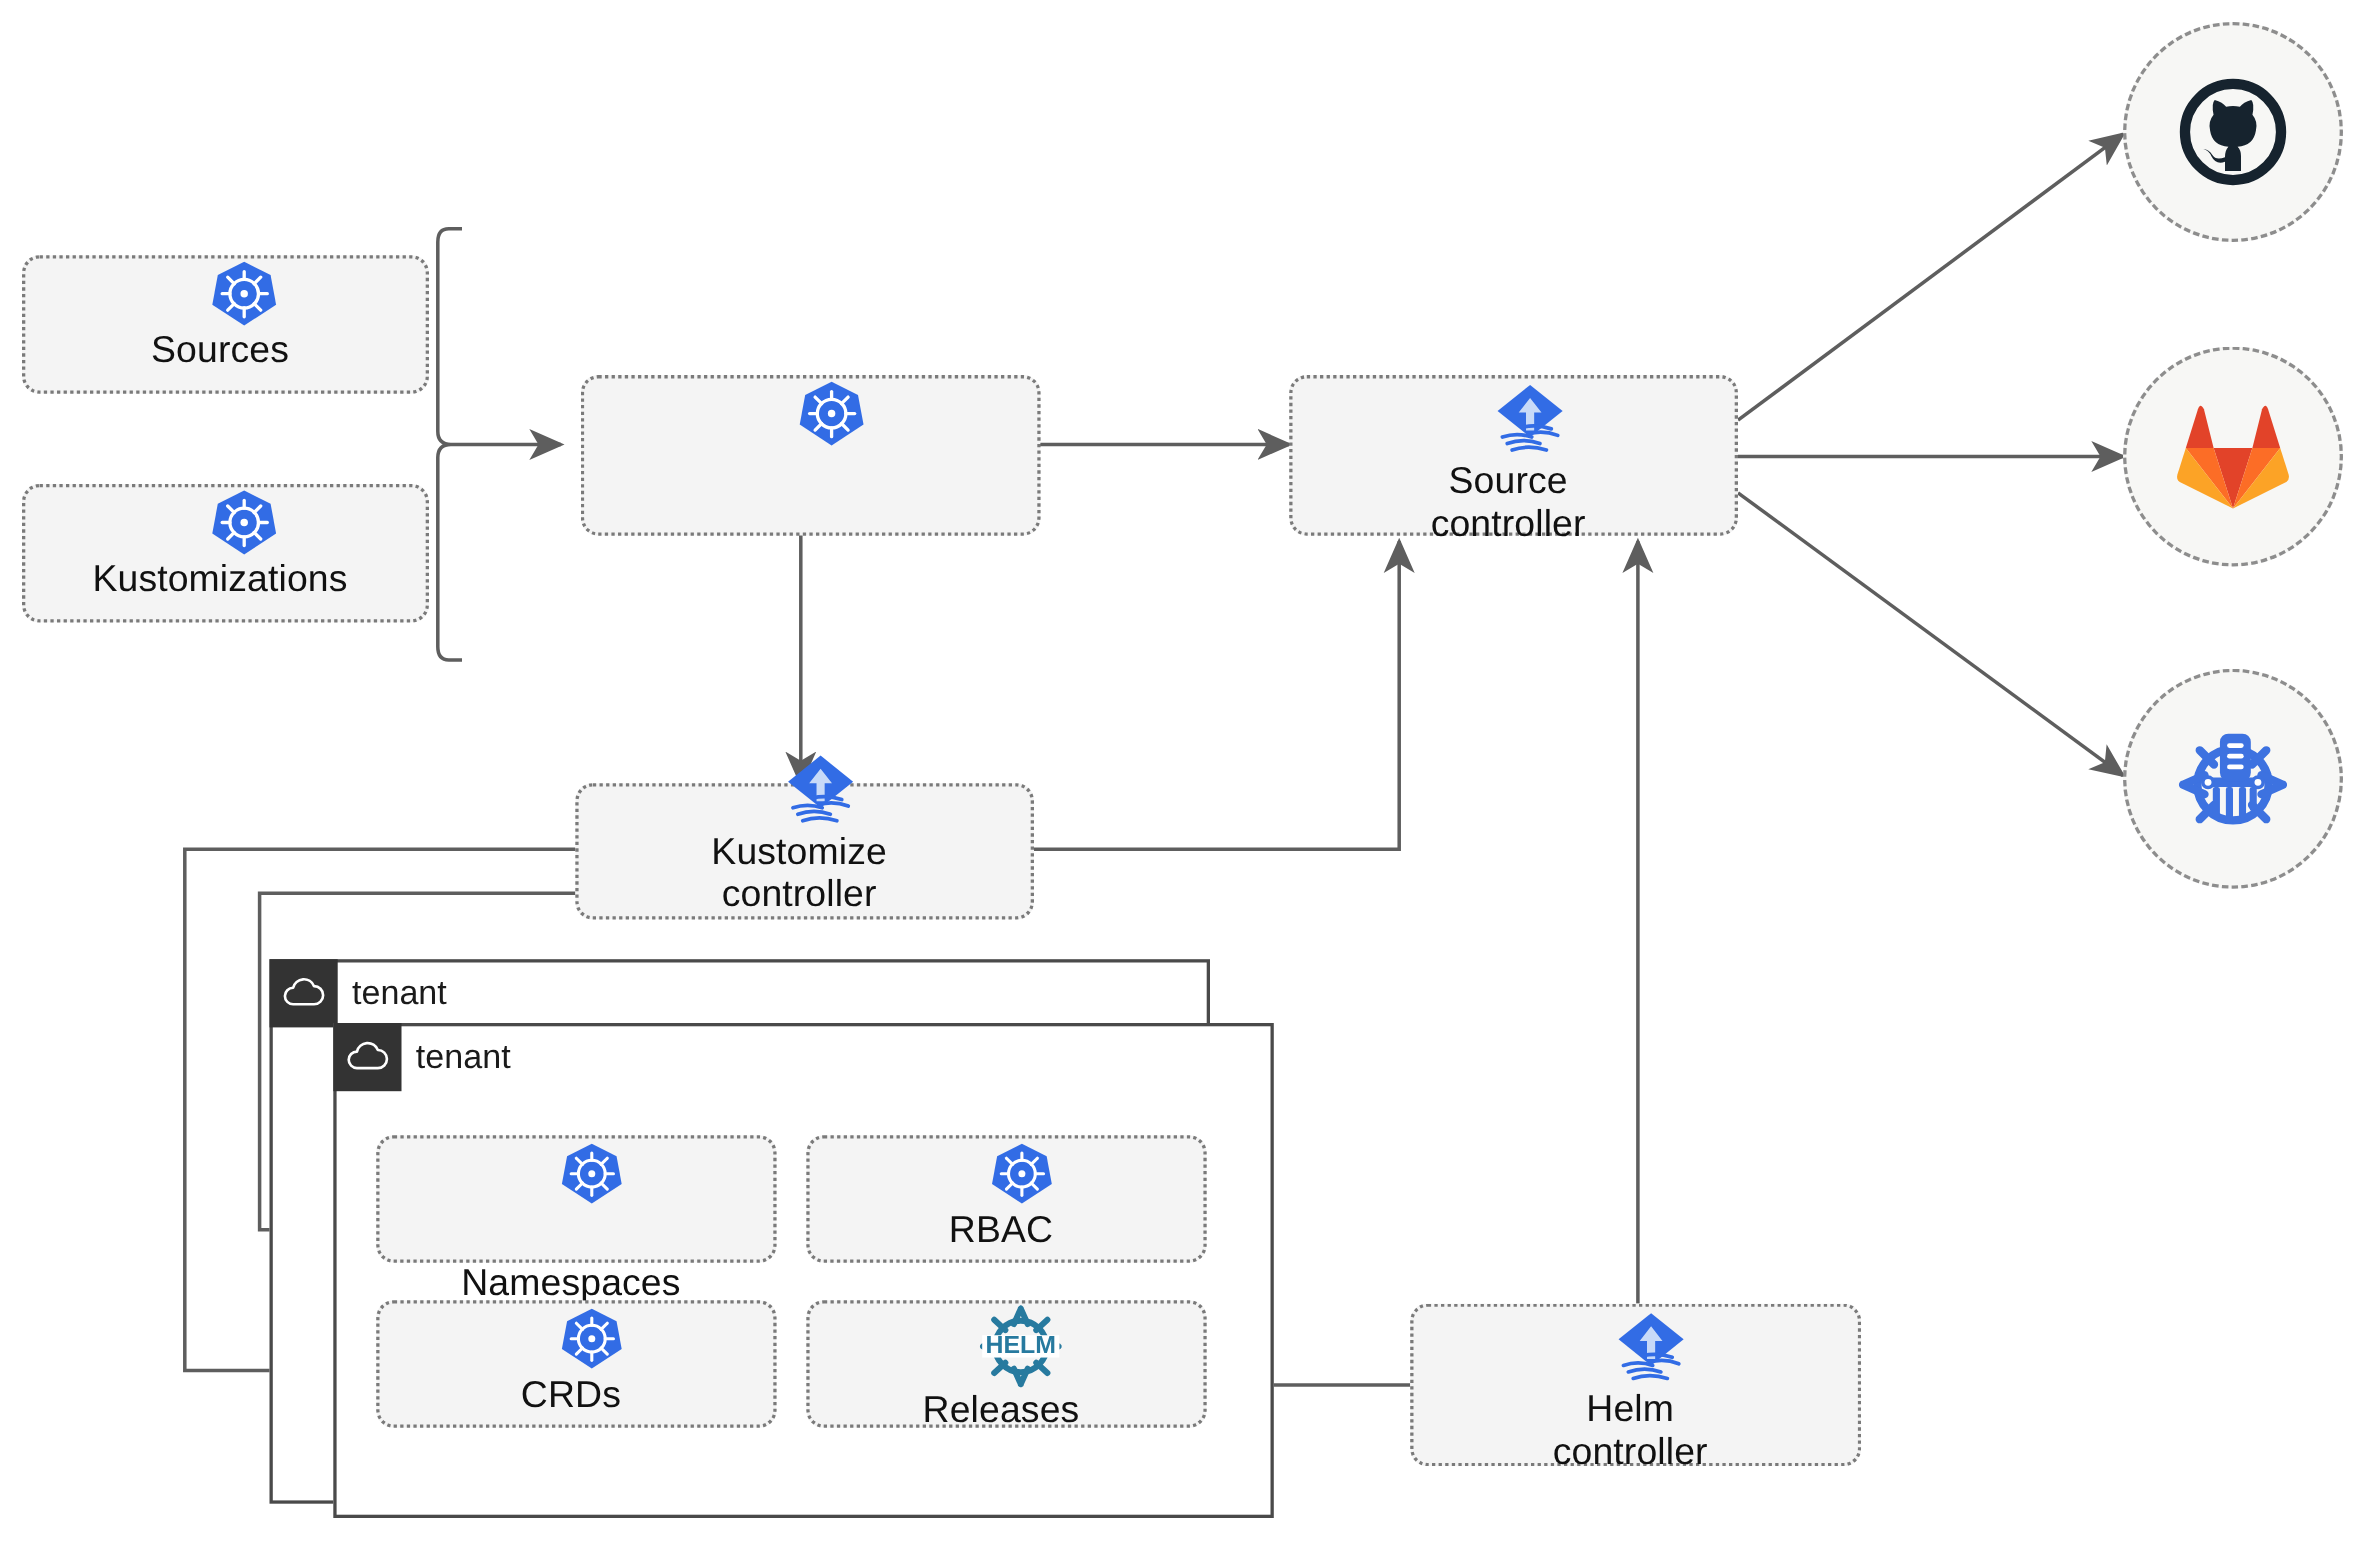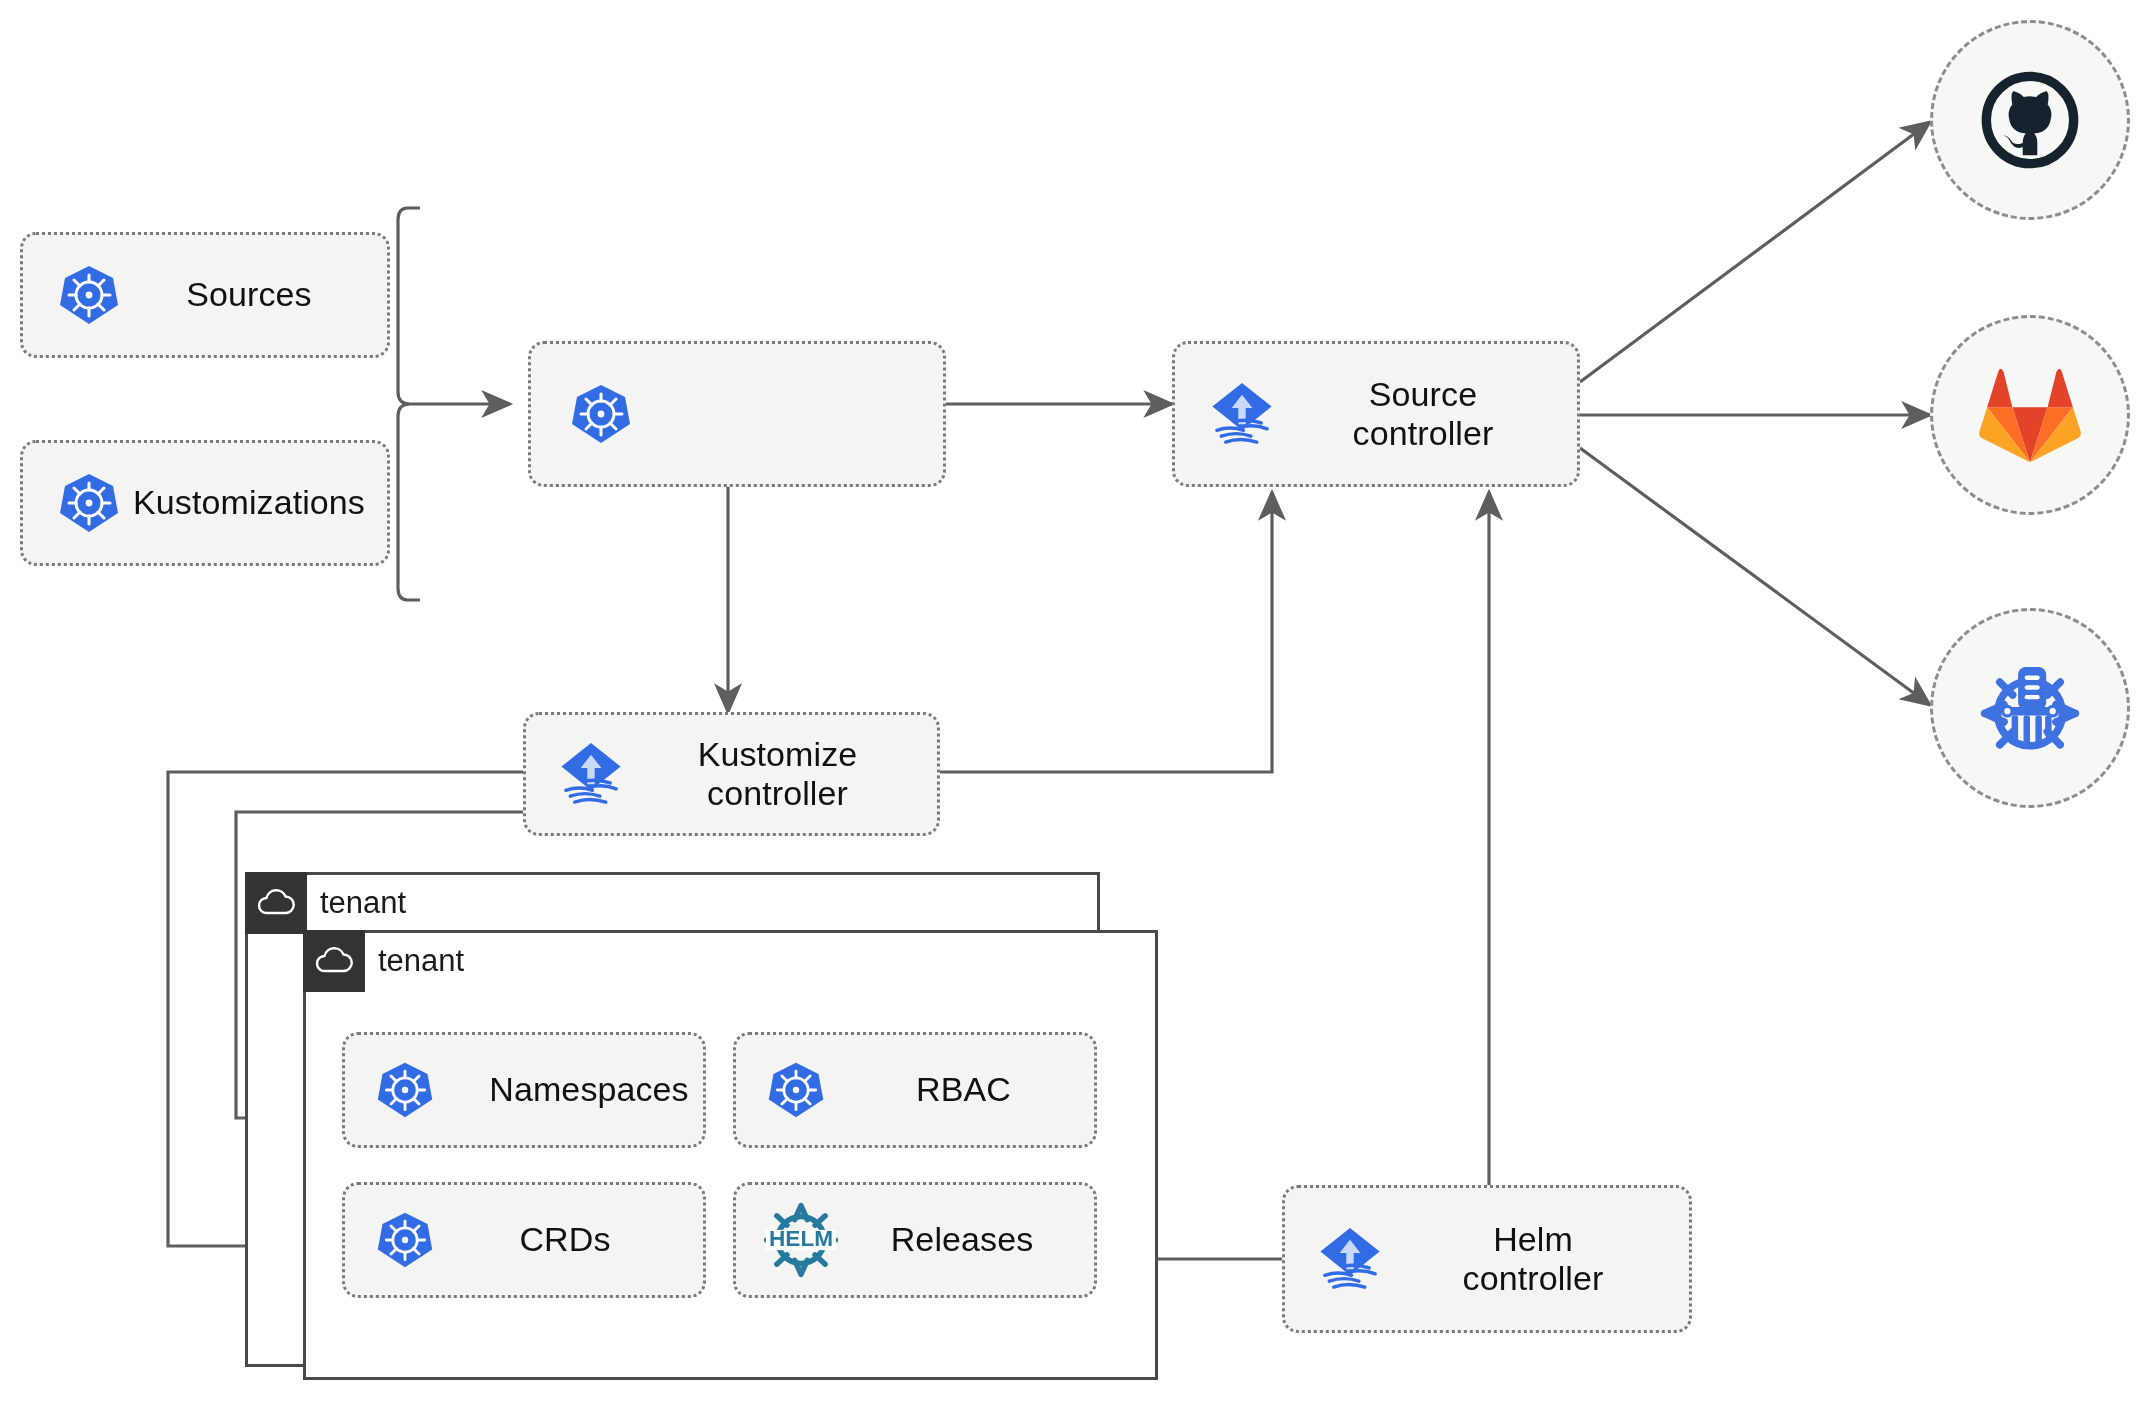--- a/index.html
+++ b/index.html
@@ -9,20 +9,21 @@
 
   
   .node{
     position:absolute;
     background:#f4f4f4;
     border:3px dotted #7a7a7a;
     border-radius:16px;
     display:flex;align-items:center;
     box-sizing:border-box;
     z-index:3;
+    flex-direction:column;
   }
   .node .ico{flex:0 0 auto;display:flex;align-items:center;justify-content:center;}
   .node .lbl{
     flex:1 1 auto;text-align:center;color:#111;
     font-size:34px;line-height:1.15;letter-spacing:.1px;
     padding-right:10px;white-space:pre-line;
   }
 
   
   .provider{
@@ -246,21 +247,21 @@
           <line x1="17" y1="17" x2="23" y2="23"></line>
             <line x1="41" y1="41" x2="47" y2="47"></line>
           <line x1="47" y1="17" x2="41" y2="23"></line>
             <line x1="23" y1="41" x2="17" y2="47"></line>
         </g>
       </svg>
     </div>
     <div class="lbl">Namespaces</div>
   </div>
 
-  <div class="node" style="left:733px;top:1032px;width:364px;height:116px;gap:15px;">
+  <div class="node" style="left:733px;top:1032px;width:364px;height:116px;">
     <div class="ico k8s-wrap" style="margin-left:28px;">
       <svg width="60" height="60" viewBox="0 0 64 64">
         <polygon points="32,3 56,15 61,42 32,61 3,42 8,15" fill="#326CE5"></polygon>
         <g fill="none" stroke="#fff" stroke-width="3" stroke-linecap="round">
           <circle cx="32" cy="32" r="13"></circle>
             <circle cx="32" cy="32" r="3.4" fill="#fff" stroke="none"></circle>
           <line x1="32" y1="12" x2="32" y2="19"></line>
             <line x1="32" y1="45" x2="32" y2="53"></line>
           <line x1="12" y1="32" x2="19" y2="32"></line>
             <line x1="45" y1="32" x2="53" y2="32"></line>

